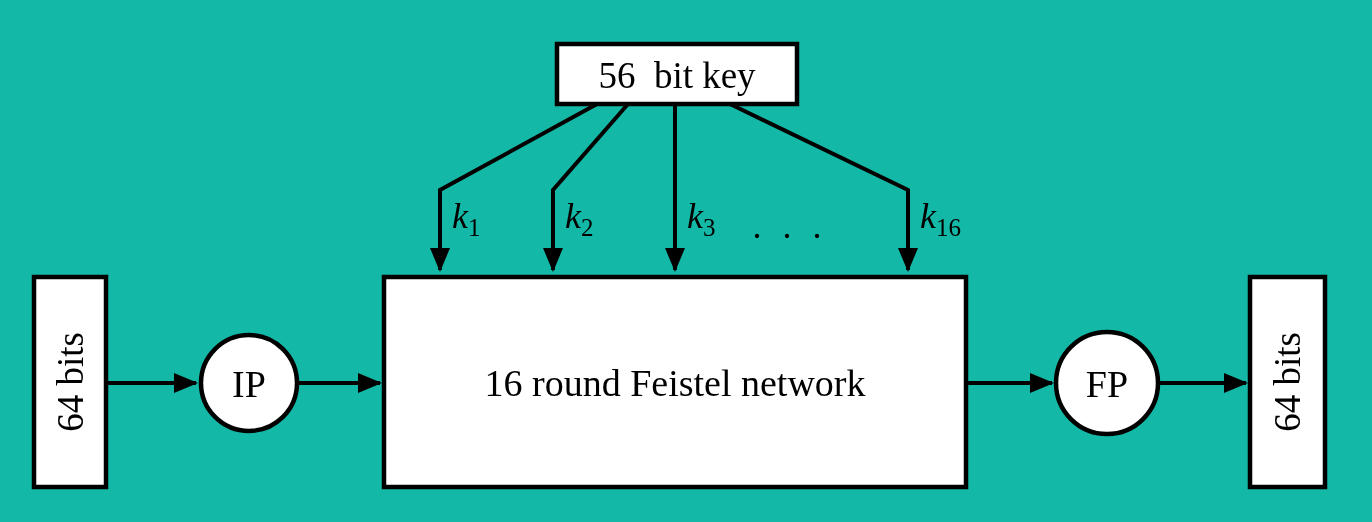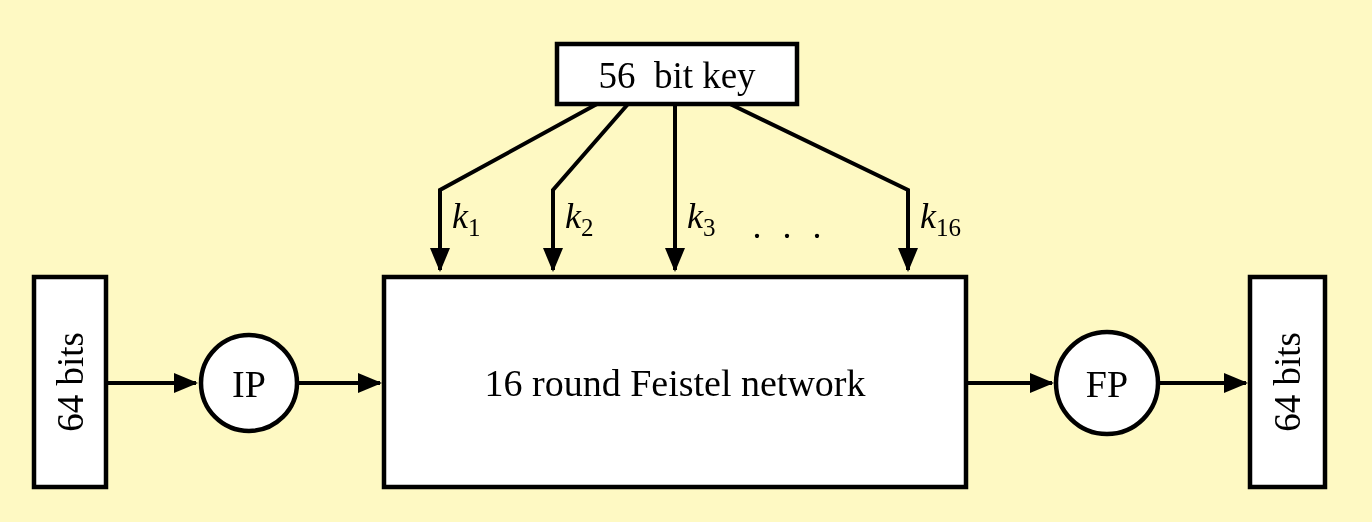--- a/index.html
+++ b/index.html
@@ -4,21 +4,21 @@
 <style>
   html, body {
     margin: 0;
     padding: 0;
     background: #ffffff;
   }
   .stage {
     position: relative;
     width: 1372px;
     height: 522px;
-    background: #fef9c3;
+    background: #14b8a6;
     overflow: hidden;
   }
   svg { display: block; }
   .shape {
     fill: #ffffff;
     stroke: #000000;
     stroke-width: 4.5;
   }
   .wire {
     fill: none;

